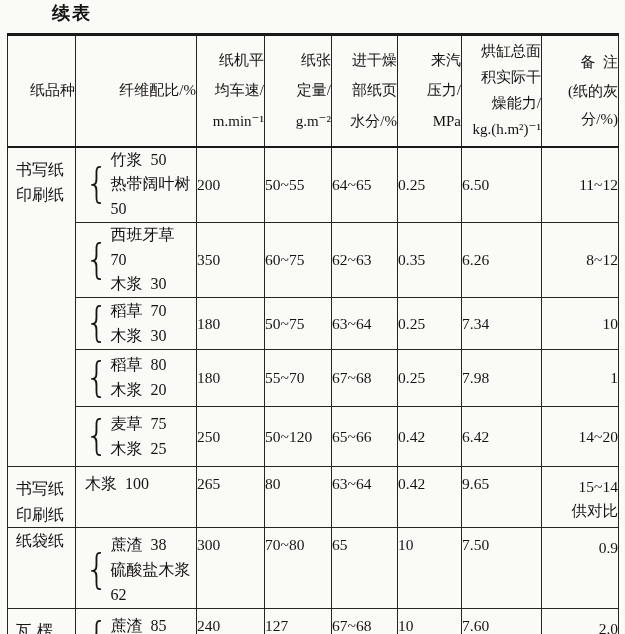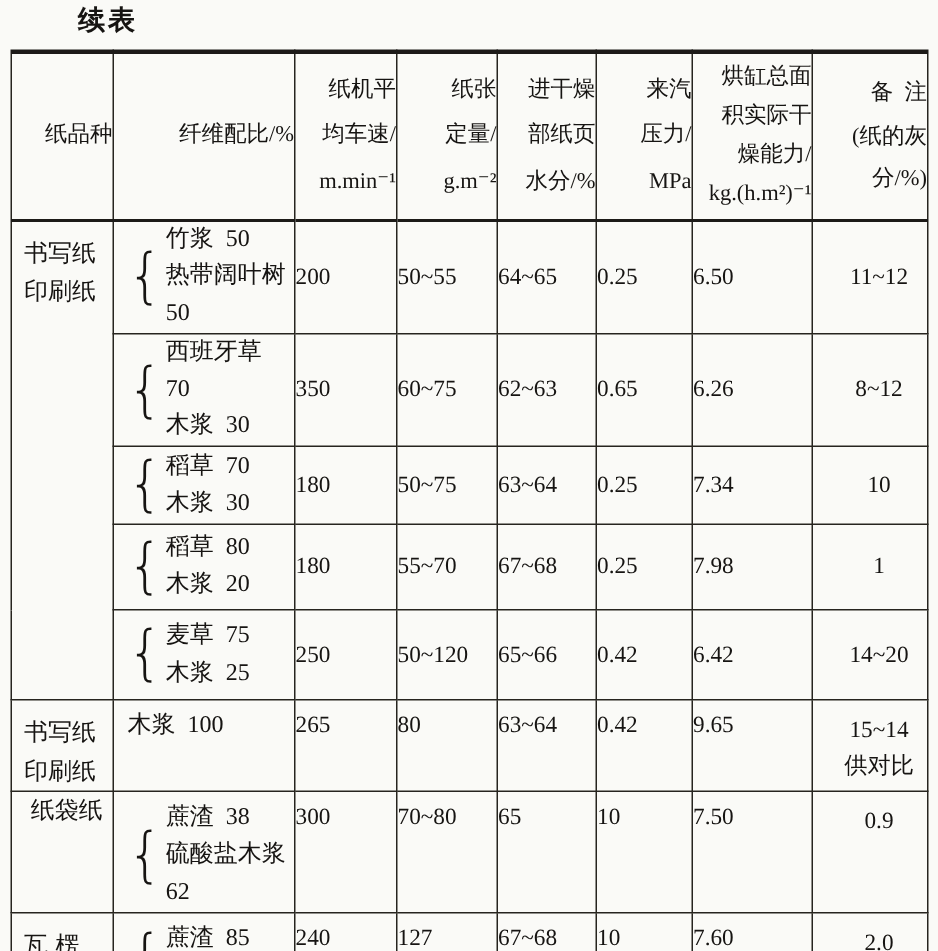--- a/index.html
+++ b/index.html
@@ -51,42 +51,42 @@
     font-size: 15px; line-height: 2.05;
   }
   .hd-capacity { font-size: 15px; line-height: 1.72; }
   .hd-remark  { line-height: 1.9; }
 
   .ptype {
     text-align: left; vertical-align: top;
     padding: 9px 2px 0 8px;
     font-size: 16px; line-height: 1.6;
   }
-  .ptype.vmid { vertical-align: middle; padding-top: 0; text-align: center; }
+  .ptype.vmid { vertical-align: middle; padding-top: 0; }
   .spaced { letter-spacing: 5px; }
 
   .fiber {
     text-align: left; vertical-align: middle;
     padding-left: 9px; font-size: 16px;
   }
   .fiber-wrap { display: flex; align-items: center; }
   .brace {
     font-family: "DejaVu Sans", sans-serif;
     font-size: 37px; font-weight: 300; line-height: 1;
     transform: scaleY(1.08);
     margin-right: 2px; margin-top: -2px;
   }
   .fiber-lines { line-height: 1.55; }
 
   .num {
     text-align: left; vertical-align: middle;
     font-size: 15.5px;
   }
   .remark {
-    text-align: center; vertical-align: middle;
+    text-align: right; vertical-align: middle;
     padding-left: 12px; font-size: 15.5px; line-height: 1.55;
   }
 
   tr.r-top td.num, tr.r-top td.remark { vertical-align: top; padding-top: 8px; }
   tr.r-top td.fiber { vertical-align: top; padding-top: 5px; }
   tr.r-top td.ptype { vertical-align: top; }
 
   tr.r1 { height: 58px; }
   tr.r2 { height: 62px; }
   tr.r3 { height: 52px; }
@@ -163,21 +163,21 @@
         <td class="fiber">
           <div class="fiber-wrap">
             <span class="brace">{</span>
             <span class="fiber-lines pre">西班牙草  70
 木浆  30</span>
           </div>
         </td>
         <td class="num">350</td>
         <td class="num">60~75</td>
         <td class="num">62~63</td>
-        <td class="num">0.65</td>
+        <td class="num">0.35</td>
         <td class="num">6.26</td>
         <td class="remark">8~12</td>
       </tr>
 
       <tr class="r3">
         <td class="fiber">
           <div class="fiber-wrap">
             <span class="brace">{</span>
             <span class="fiber-lines pre">稻草  70
 木浆  30</span>

